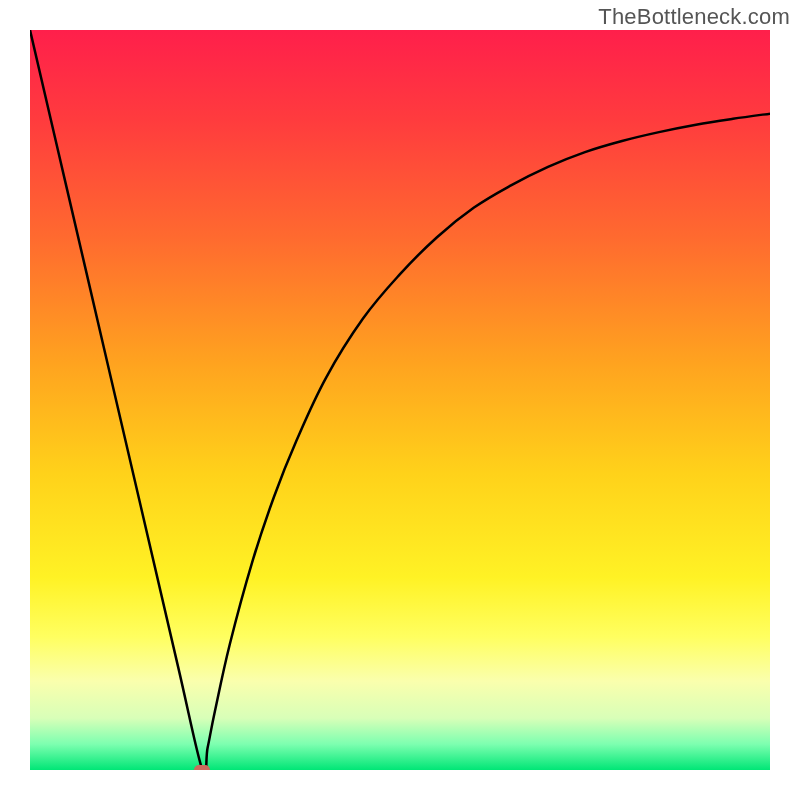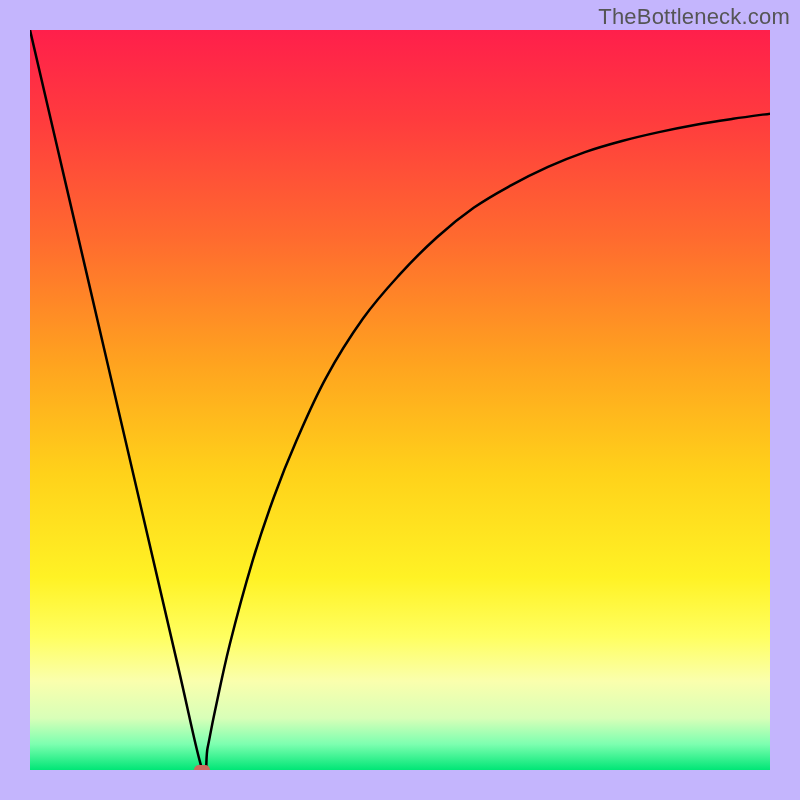--- a/index.html
+++ b/index.html
@@ -8,21 +8,21 @@
     width: 800px;
     height: 800px;
     background: #000;
     font-family: Arial, Helvetica, sans-serif;
     overflow: hidden;
   }
   .frame {
     position: relative;
     width: 800px;
     height: 800px;
-    background: #c4b5fd;
+    background: #ffffff;
   }
   .plot-area {
     position: absolute;
     left: 30px;
     top: 30px;
     width: 740px;
     height: 740px;
     overflow: hidden;
   }
   .gradient-bg {

